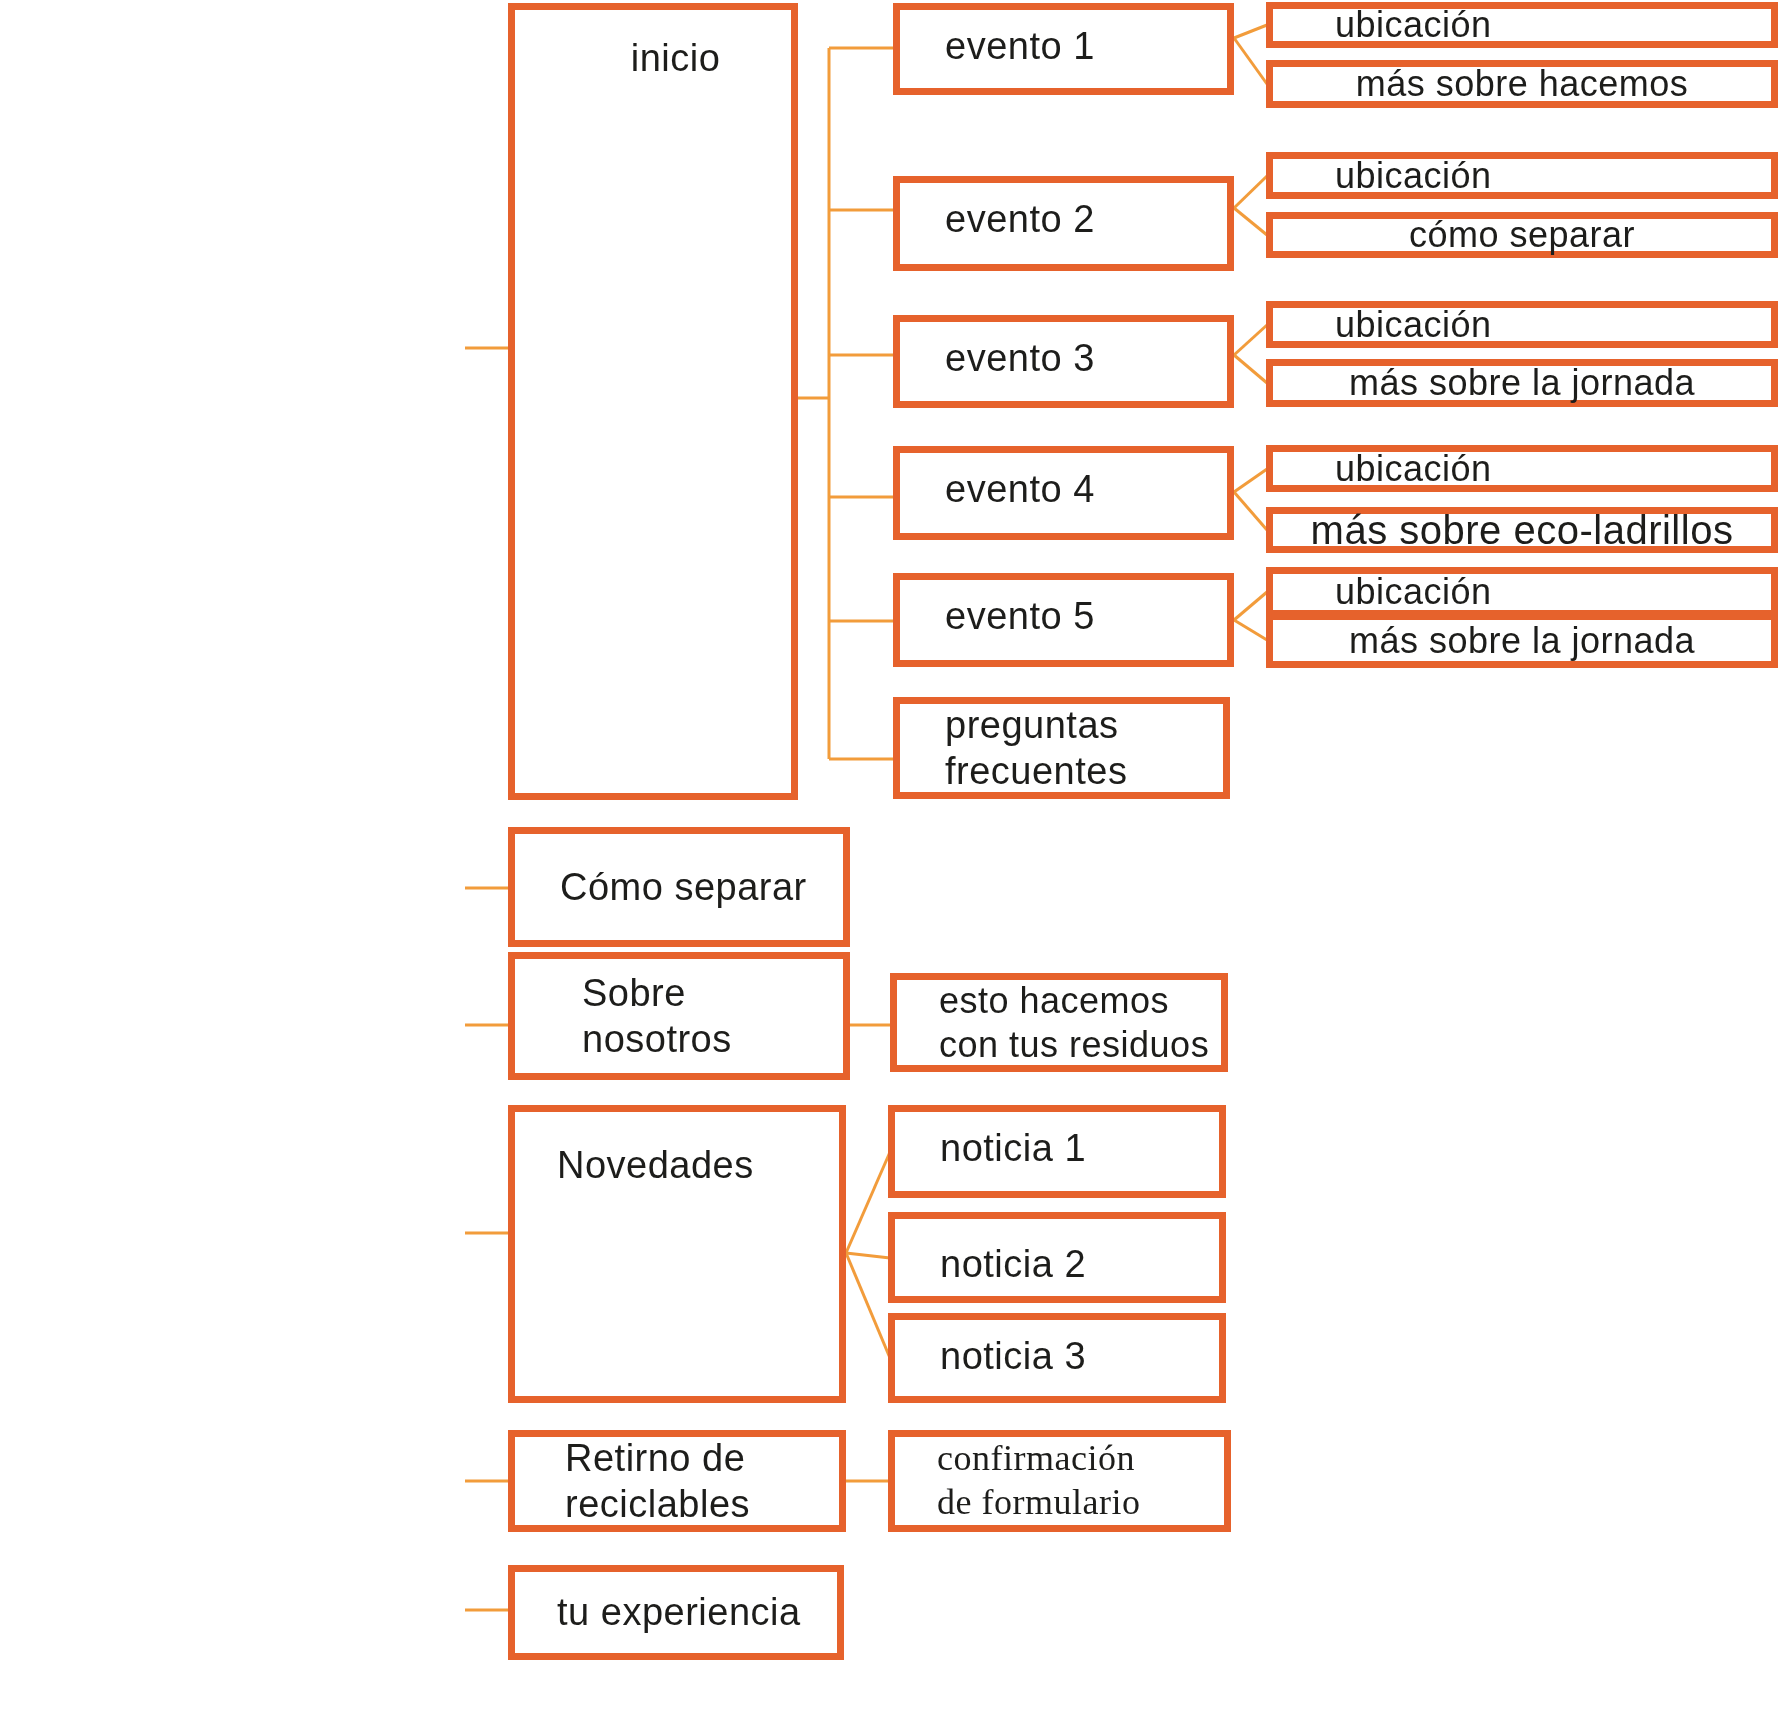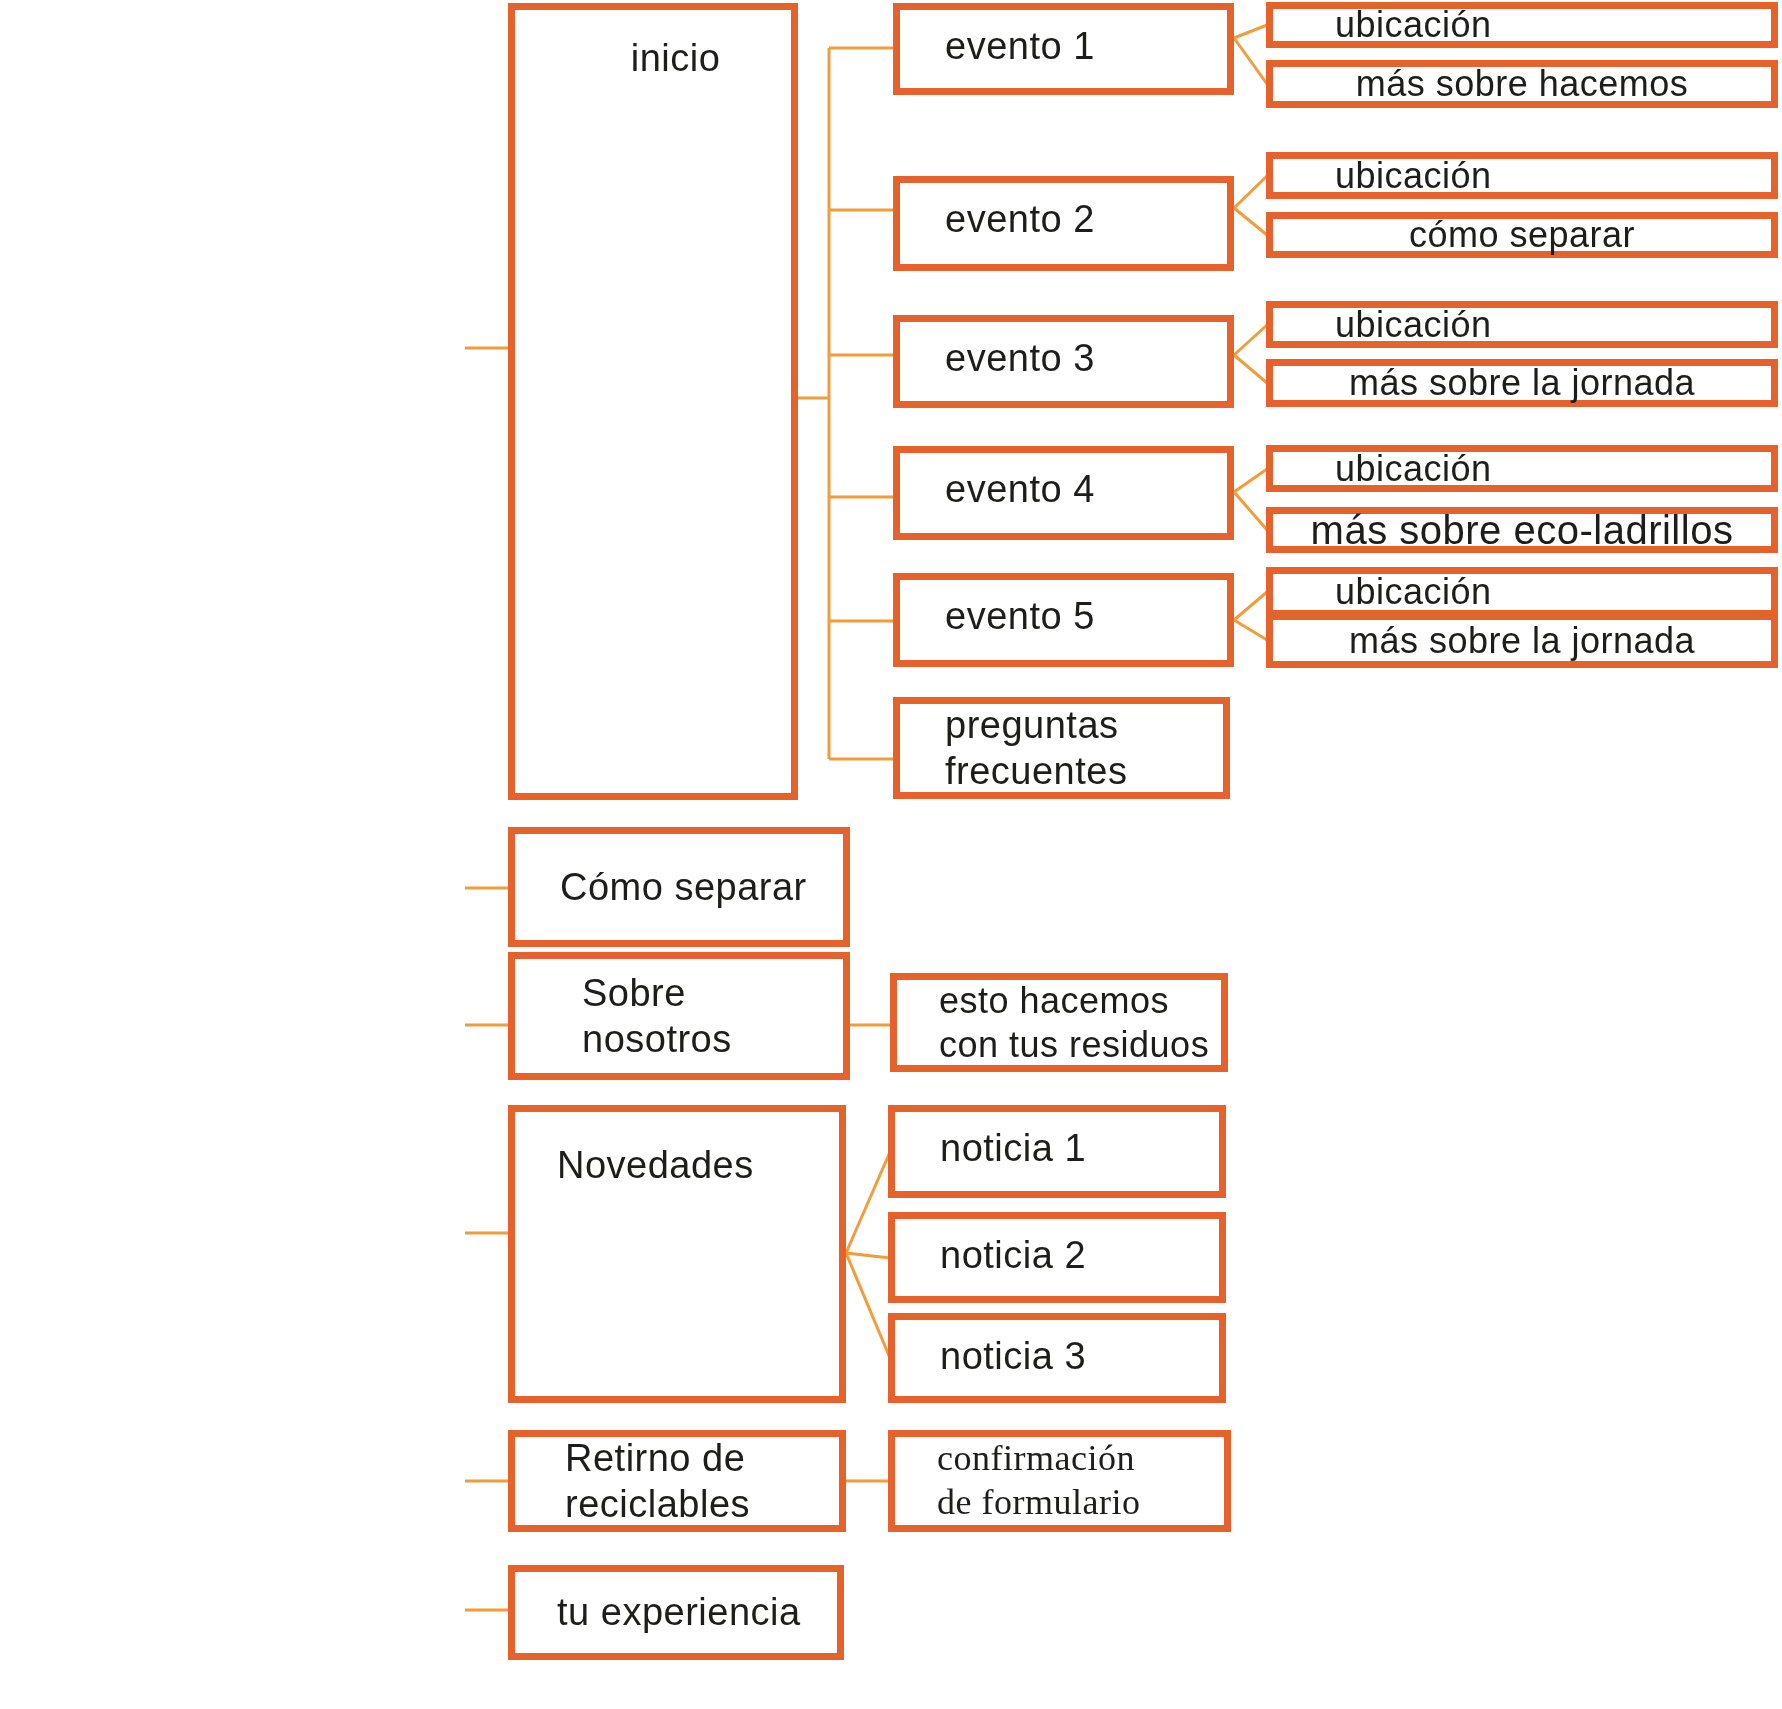--- a/index.html
+++ b/index.html
@@ -70,21 +70,21 @@
     <div class="node" style="left: 893px; top: 3px; width: 341px; height: 92px; border-color: rgb(230, 98, 44); background: rgb(255, 255, 255); color: rgb(29, 29, 27); font-size: 38px; align-items: flex-start; justify-content: flex-start; padding-left: 45px; padding-top: 13px;"><span class="lbl">evento 1</span></div>
     <div class="node" style="left: 893px; top: 163px; width: 341px; height: 95px; border-color: rgb(230, 98, 44); background: rgb(255, 255, 255); color: rgb(29, 29, 27); font-size: 38px; align-items: flex-start; justify-content: flex-start; padding-left: 45px; padding-top: 13px; margin-top: 13px;"><span class="lbl">evento 2</span></div>
     <div class="node" style="left: 893px; top: 309px; width: 341px; height: 93px; border-color: rgb(230, 98, 44); background: rgb(255, 255, 255); color: rgb(29, 29, 27); font-size: 38px; align-items: flex-start; justify-content: flex-start; padding-left: 45px; padding-top: 13px; margin-top: 6px;"><span class="lbl">evento 3</span></div>
     <div class="node" style="left: 893px; top: 446px; width: 341px; height: 94px; border-color: rgb(230, 98, 44); background: rgb(255, 255, 255); color: rgb(29, 29, 27); font-size: 38px; align-items: flex-start; justify-content: flex-start; padding-left: 45px; padding-top: 13px;"><span class="lbl">evento 4</span></div>
     <div class="node" style="left: 893px; top: 573px; width: 341px; height: 94px; border-color: rgb(230, 98, 44); background: rgb(255, 255, 255); color: rgb(29, 29, 27); font-size: 38px; align-items: flex-start; justify-content: flex-start; padding-left: 45px; padding-top: 13px;"><span class="lbl">evento 5</span></div>
     <div class="node" style="left: 893px; top: 697px; width: 337px; height: 102px; border-color: rgb(230, 98, 44); background: rgb(255, 255, 255); color: rgb(29, 29, 27); font-size: 38px; align-items: center; justify-content: flex-start; padding-left: 45px;"><span class="lbl">preguntas
 frecuentes</span></div>
     <div class="node" style="left: 890px; top: 973px; width: 338px; height: 99px; border-color: rgb(230, 98, 44); background: rgb(255, 255, 255); color: rgb(29, 29, 27); font-size: 36px; align-items: center; justify-content: flex-start; padding-left: 42px;"><span class="lbl">esto hacemos
 con tus residuos</span></div>
     <div class="node" style="left: 888px; top: 1105px; width: 338px; height: 93px; border-color: rgb(230, 98, 44); background: rgb(255, 255, 255); color: rgb(29, 29, 27); font-size: 38px; align-items: flex-start; justify-content: flex-start; padding-left: 45px; padding-top: 13px;"><span class="lbl">noticia 1</span></div>
-    <div class="node" style="left: 888px; top: 1212px; width: 338px; height: 91px; border-color: rgb(230, 98, 44); background: rgb(255, 255, 255); color: rgb(29, 29, 27); font-size: 38px; align-items: flex-start; justify-content: flex-start; padding-left: 45px; padding-top: 13px;"><span class="lbl">noticia 2</span></div>
+    <div class="node" style="left: 888px; top: 1212px; width: 338px; height: 91px; border-color: rgb(230, 98, 44); background: rgb(255, 255, 255); color: rgb(29, 29, 27); font-size: 38px; align-items: center; justify-content: flex-start; padding-left: 45px; padding-top: 13px;"><span class="lbl">noticia 2</span></div>
     <div class="node" style="left: 888px; top: 1313px; width: 338px; height: 90px; border-color: rgb(230, 98, 44); background: rgb(255, 255, 255); color: rgb(29, 29, 27); font-size: 38px; align-items: flex-start; justify-content: flex-start; padding-left: 45px; padding-top: 13px;"><span class="lbl">noticia 3</span></div>
     <div class="node" style="left: 888px; top: 1430px; width: 343px; height: 102px; border-color: rgb(230, 98, 44); background: rgb(255, 255, 255); color: rgb(29, 29, 27); font-size: 36px; align-items: center; justify-content: flex-start; padding-left: 42px; font-family: Liberation Serif, serif;"><span class="lbl">confirmación
 de formulario</span></div>
     <div class="node" style="left: 1266px; top: 2px; width: 512px; height: 46px; border-color: rgb(230, 98, 44); background: rgb(255, 255, 255); color: rgb(29, 29, 27); font-size: 36px; align-items: center; justify-content: flex-start; padding-left: 62px;"><span class="lbl">ubicación</span></div>
     <div class="node" style="left: 1266px; top: 60px; width: 512px; height: 48px; border-color: rgb(230, 98, 44); background: rgb(255, 255, 255); color: rgb(29, 29, 27); font-size: 36px; align-items: center; justify-content: center;"><span class="lbl">más sobre hacemos</span></div>
     <div class="node" style="left: 1266px; top: 152px; width: 512px; height: 47px; border-color: rgb(230, 98, 44); background: rgb(255, 255, 255); color: rgb(29, 29, 27); font-size: 36px; align-items: center; justify-content: flex-start; padding-left: 62px;"><span class="lbl">ubicación</span></div>
     <div class="node" style="left: 1266px; top: 212px; width: 512px; height: 46px; border-color: rgb(230, 98, 44); background: rgb(255, 255, 255); color: rgb(29, 29, 27); font-size: 36px; align-items: center; justify-content: center;"><span class="lbl">cómo separar</span></div>
     <div class="node" style="left: 1266px; top: 301px; width: 512px; height: 47px; border-color: rgb(230, 98, 44); background: rgb(255, 255, 255); color: rgb(29, 29, 27); font-size: 36px; align-items: center; justify-content: flex-start; padding-left: 62px;"><span class="lbl">ubicación</span></div>
     <div class="node" style="left: 1266px; top: 359px; width: 512px; height: 48px; border-color: rgb(230, 98, 44); background: rgb(255, 255, 255); color: rgb(29, 29, 27); font-size: 36px; align-items: center; justify-content: center;"><span class="lbl">más sobre la jornada</span></div>
     <div class="node" style="left: 1266px; top: 445px; width: 512px; height: 47px; border-color: rgb(230, 98, 44); background: rgb(255, 255, 255); color: rgb(29, 29, 27); font-size: 36px; align-items: center; justify-content: flex-start; padding-left: 62px;"><span class="lbl">ubicación</span></div>

